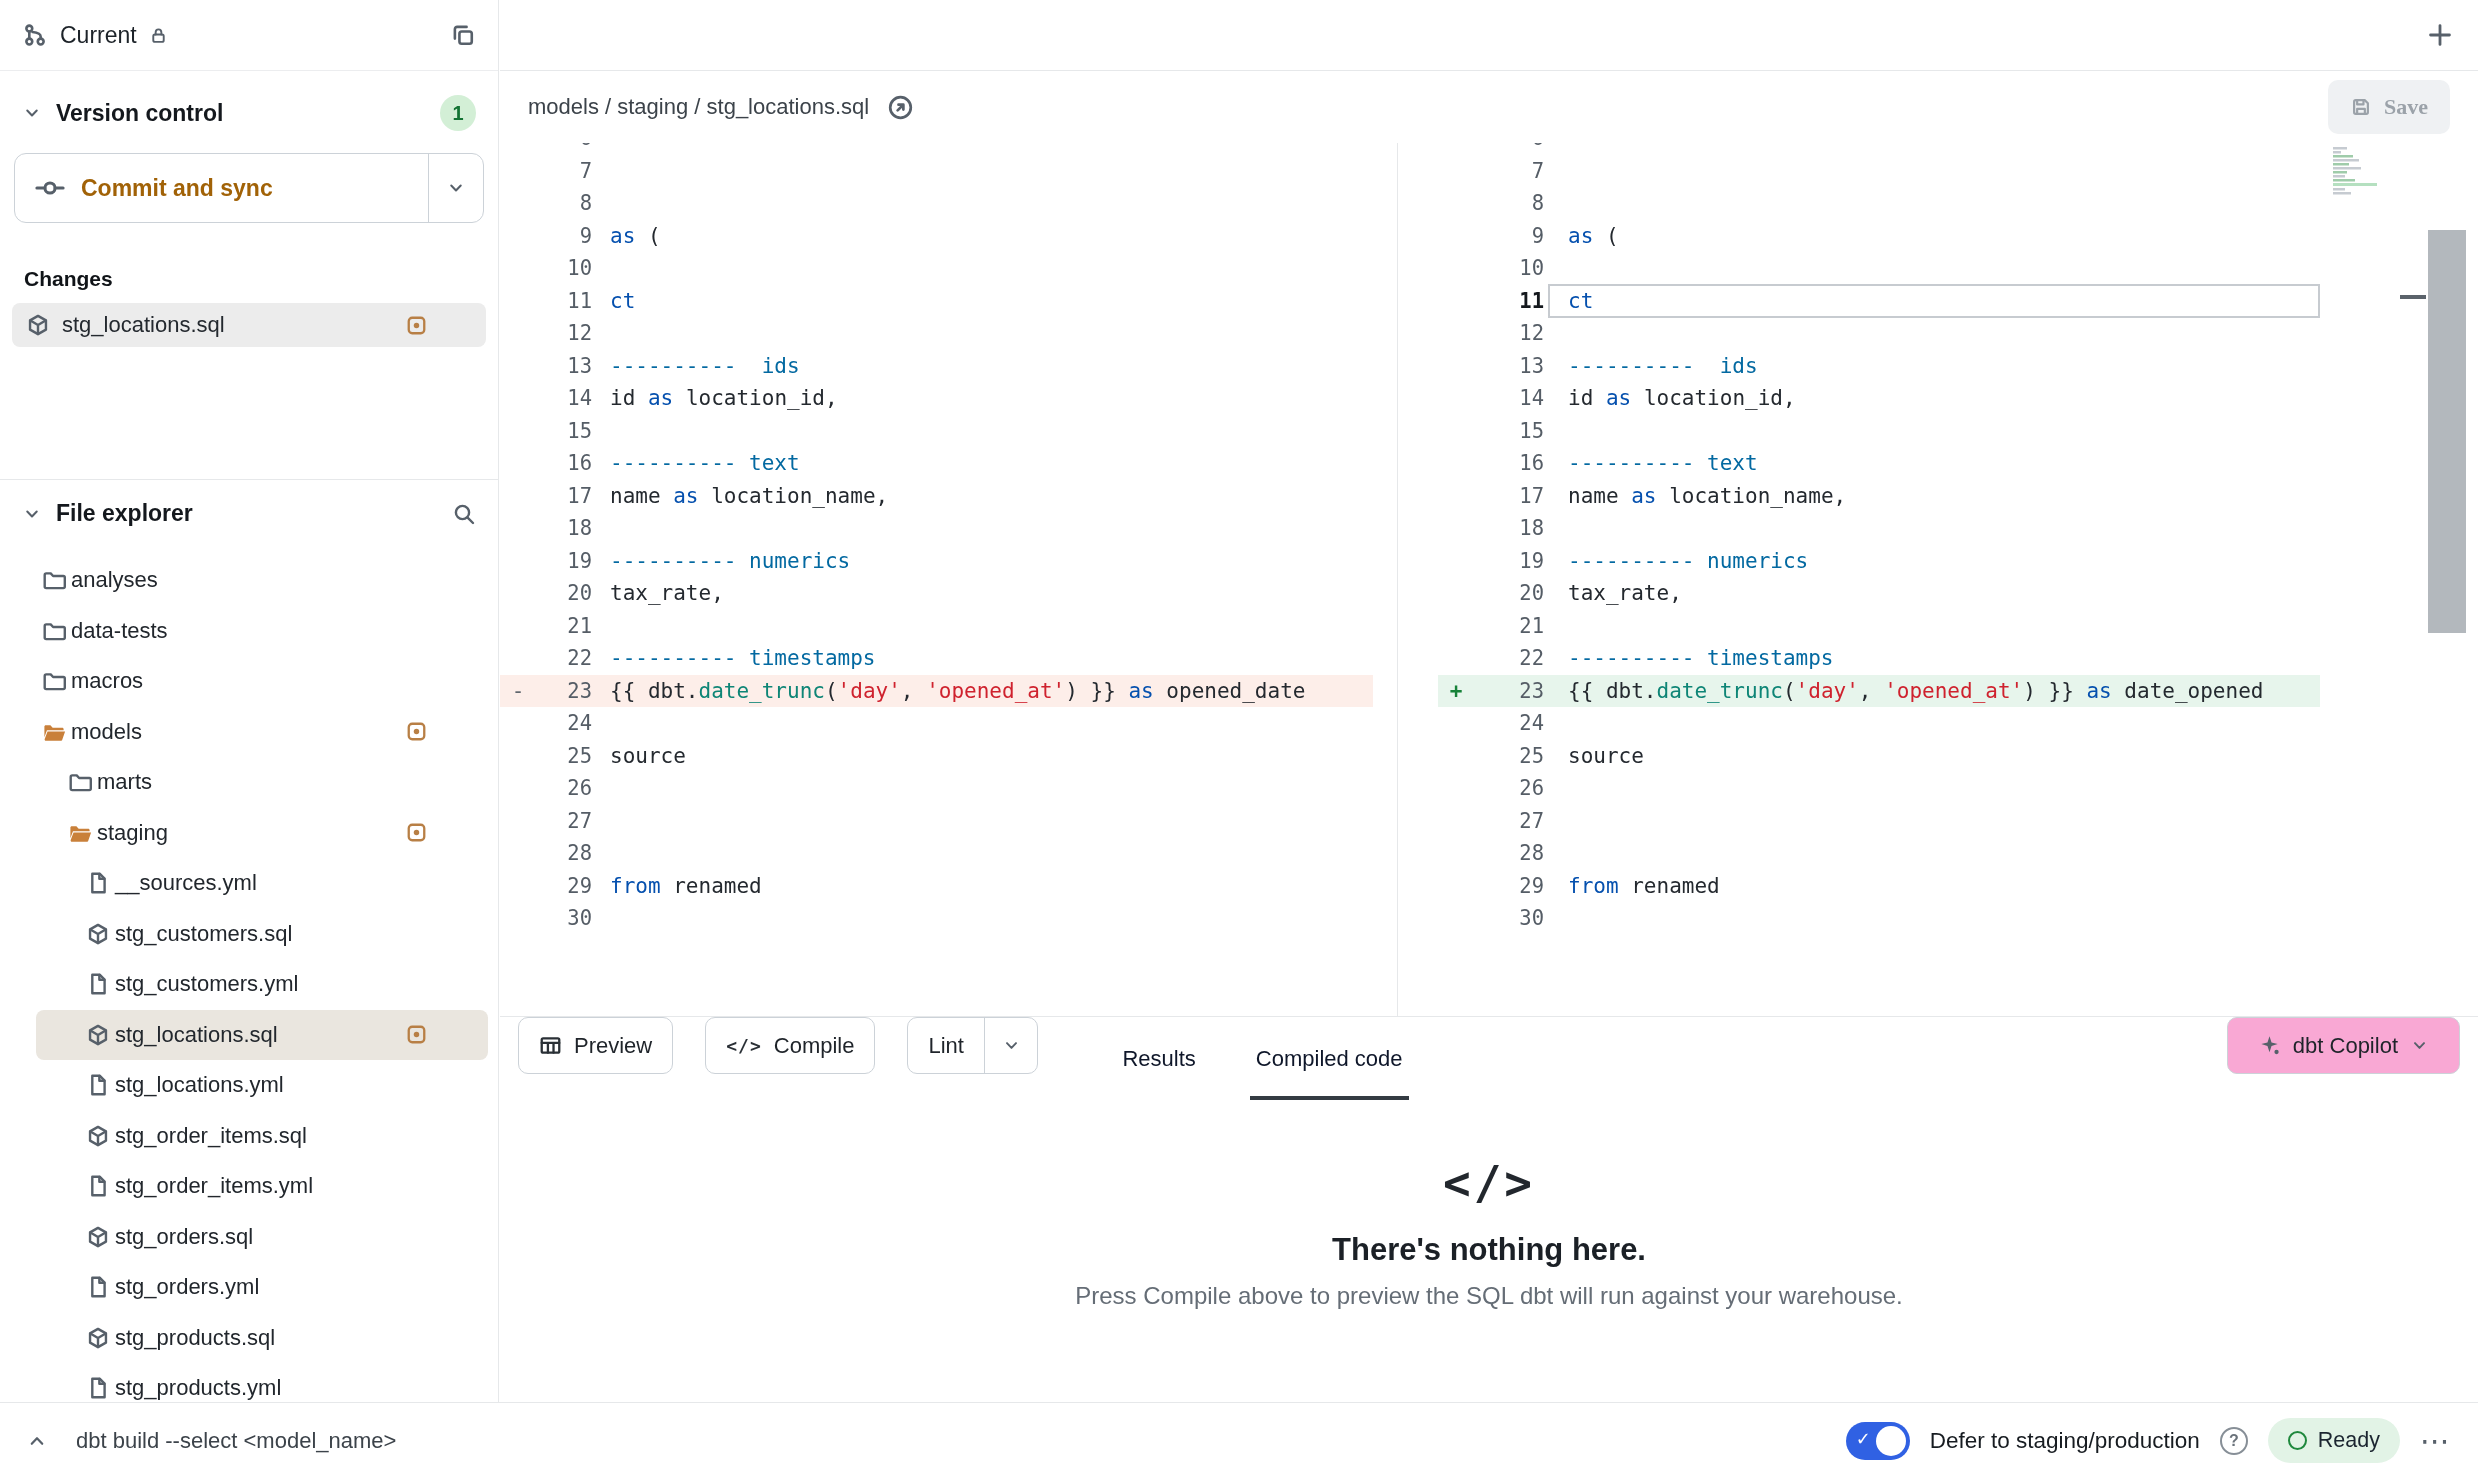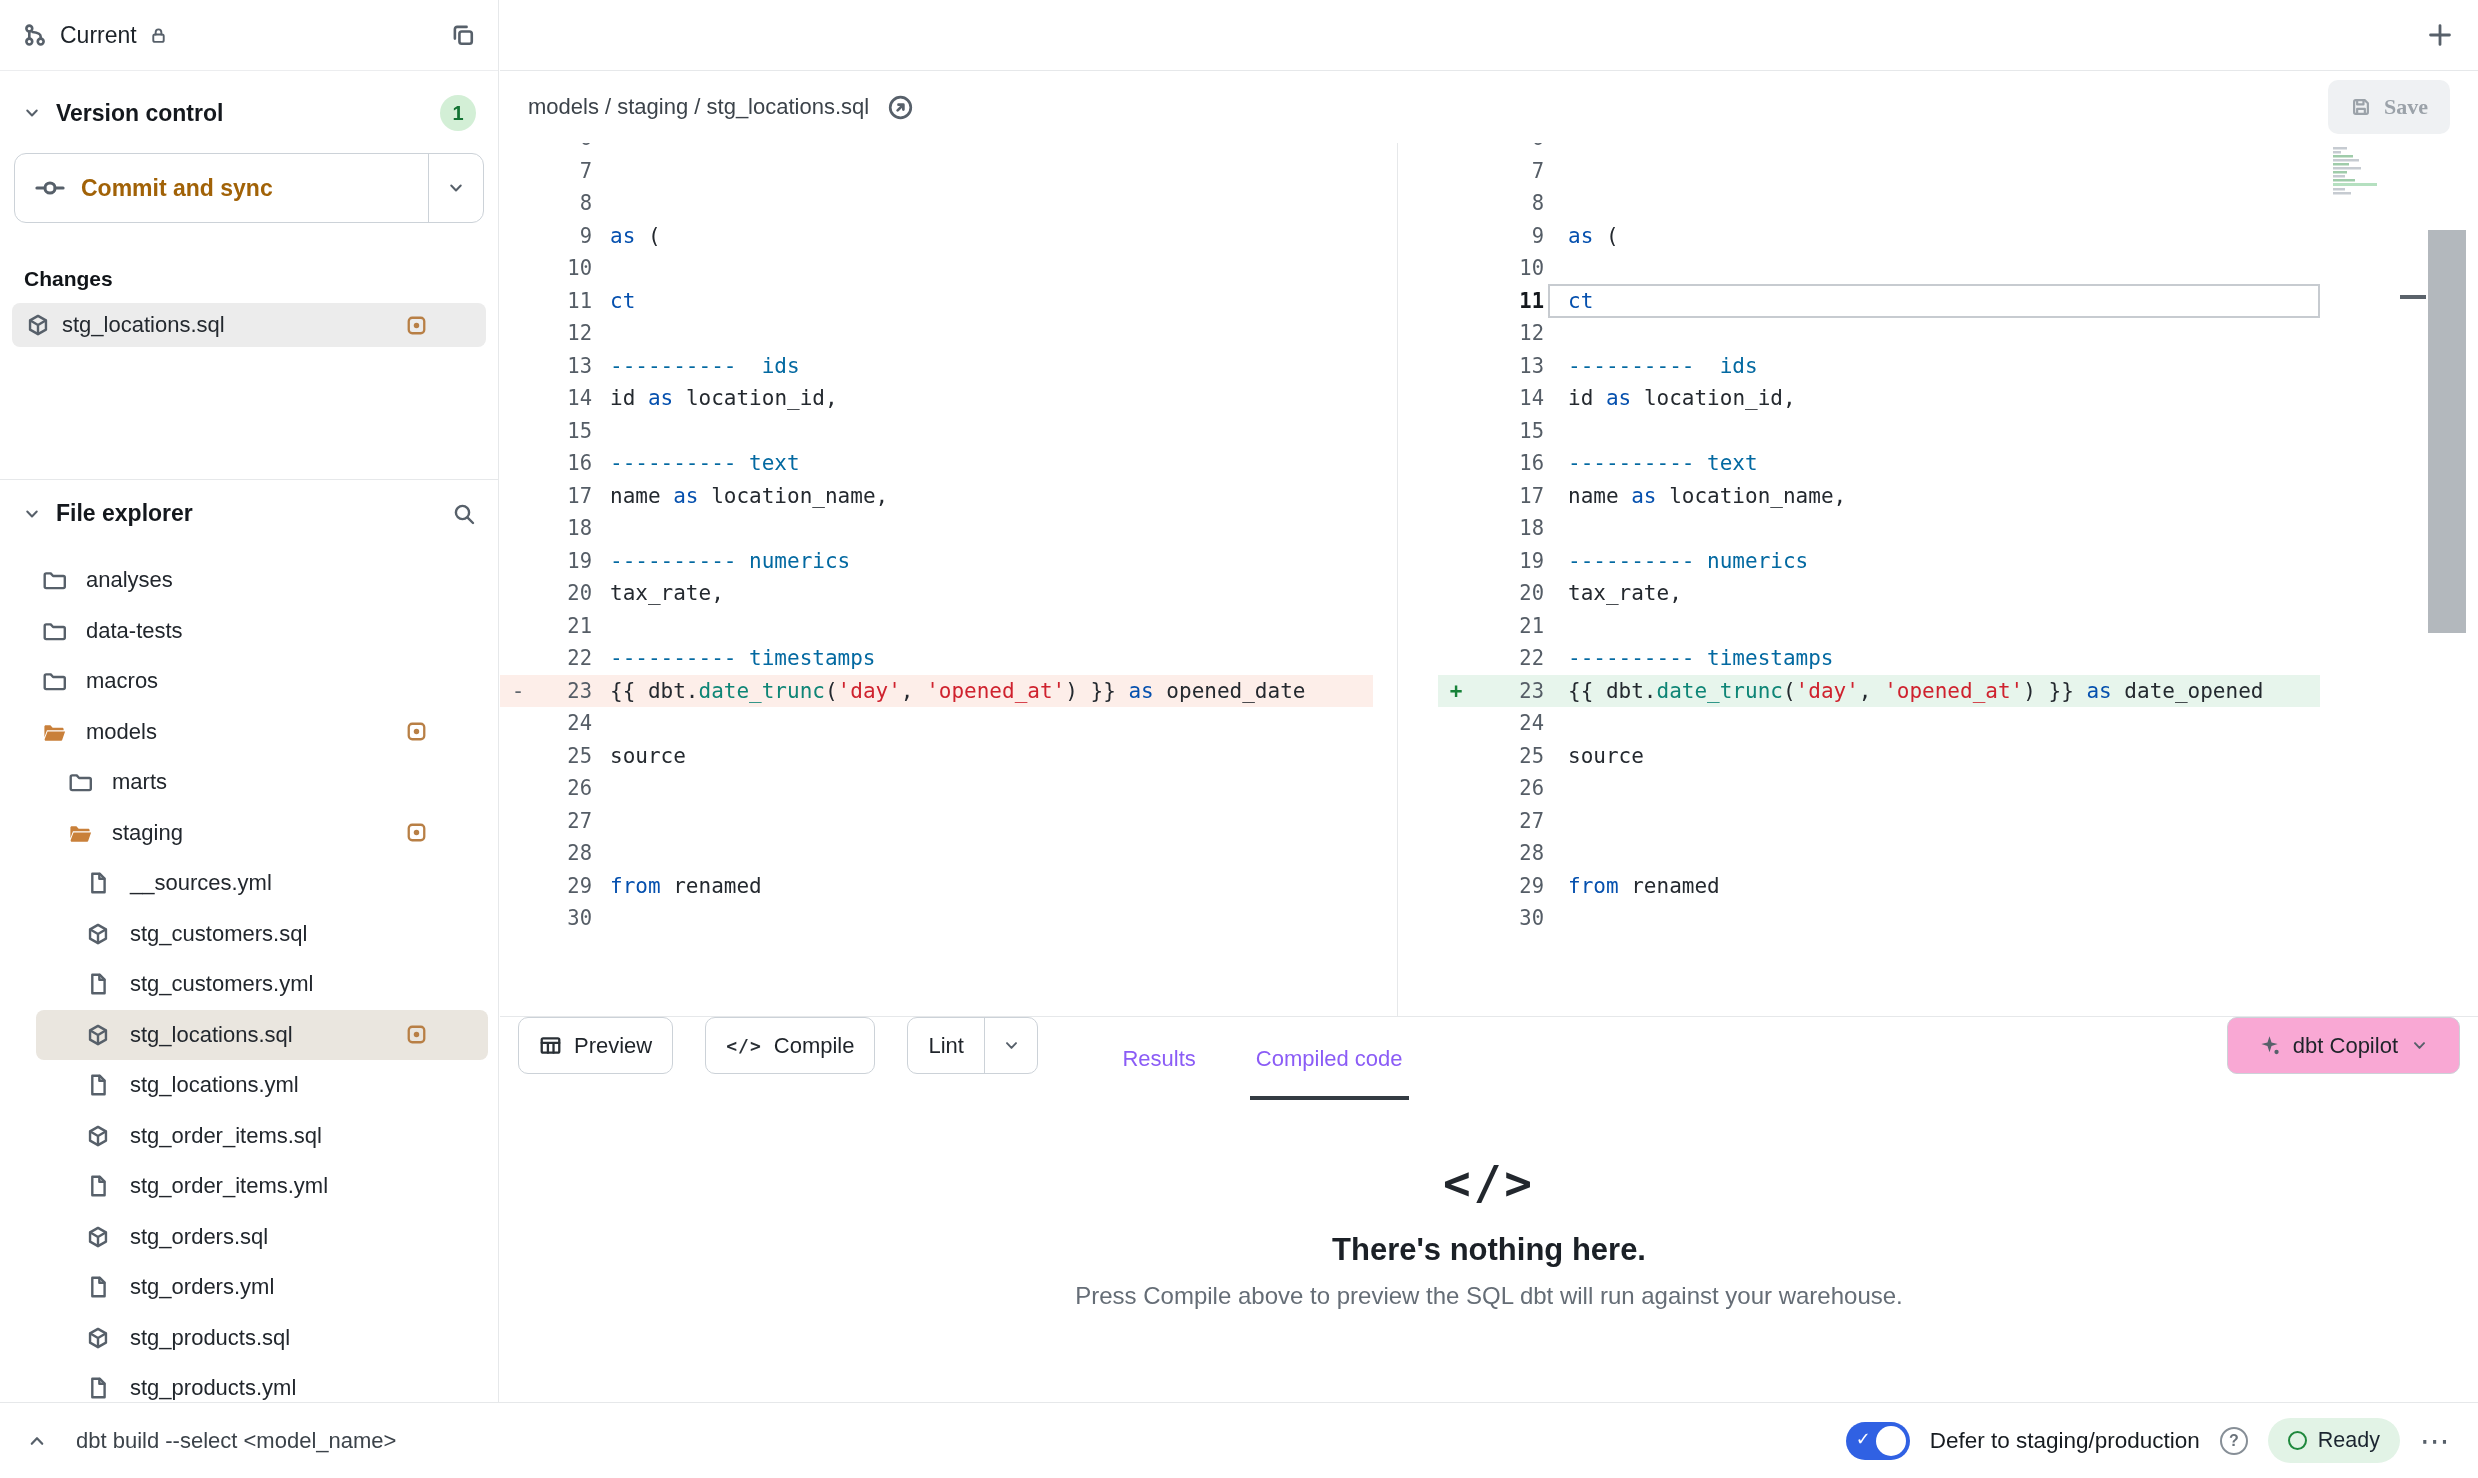--- a/index.html
+++ b/index.html
@@ -25,21 +25,21 @@
   .commit-main { flex: 1; display: flex; align-items: center; gap: 16px; padding: 0 20px; font-size: 23px; font-weight: 600; color: #a16207; }
   .commit-divider { width: 1.5px; background: #ccd2d8; }
   .commit-caret { width: 54px; display: flex; align-items: center; justify-content: center; }
   .changes-title { margin: 44px 24px 12px; font-size: 21px; font-weight: 700; color: #101418; }
   .changes-row { margin: 0 12px; height: 44px; border-radius: 8px; background: #ececec; display: flex; align-items: center; gap: 12px; padding: 0 12px 0 14px; font-size: 22px; }
   .changes-row .mod { margin-left: auto; margin-right: 46px; }
   .sb-sep { height: 1px; background: #e6e8ea; margin-top: 132px; }
   .fe-header { display: flex; align-items: center; gap: 14px; padding: 20px 22px 14px; }
   .fe-search { margin-left: auto; }
   .tree { padding-top: 14px; font-size: 22px; }
-  .tree-row { height: 50.5px; display: flex; align-items: center; gap: 20px; position: relative; color: #22272d; }
+  .tree-row { height: 50.5px; display: flex; align-items: center; gap: 5px; position: relative; color: #22272d; }
   .tree-row.lvl0 { padding-left: 42px; }
   .tree-row.lvl1 { padding-left: 68px; }
   .tree-row.lvl2 { padding-left: 86px; }
   .tree-row.selected { background: #eae6df; border-radius: 8px; margin-left: 36px; margin-right: 10px; }
   .tree-row.selected.lvl2 { padding-left: 50px; }
   .tree-row .mod { margin-left: auto; margin-right: 70px; }
   .tree-row.selected .mod { margin-right: 60px; }
   .icon.accent { color: #c9803a; }
   .icon.mod { color: #b87f45; }
 
@@ -88,21 +88,21 @@
   .bottombar { position: absolute; top: 1016px; left: 0; right: 0; height: 84px; border-top: 1px solid #e6e8ea; display: flex; padding: 0 18px; }
   .btn { height: 57px; border: 1.5px solid #ccd2d8; border-radius: 10px; background: #fff; display: flex; align-items: center; gap: 12px; padding: 0 20px; font-size: 22px; font-weight: 500; color: #1f242a; font-family: inherit; }
   .btn .icon { color: #2a3036; }
   .btn-compile, .lintgroup { margin-left: 32px; }
   .codeicon { font-family: "DejaVu Sans Mono", monospace; font-size: 18px; font-weight: bold; color: #2a3036; letter-spacing: 1px; }
   .lintgroup { height: 57px; border: 1.5px solid #ccd2d8; border-radius: 10px; display: flex; align-items: stretch; overflow: hidden; background: #fff; }
   .lint-main { display: flex; align-items: center; padding: 0 20px; font-size: 22px; font-weight: 500; color: #1f242a; }
   .lint-div { width: 1.5px; background: #ccd2d8; }
   .lint-caret { width: 52px; display: flex; align-items: center; justify-content: center; }
   .bp-tabs { display: flex; margin-left: 78px; height: 100%; gap: 48px; }
-  .bp-tab { display: flex; align-items: center; font-size: 22px; color: #8b5cf6; border-bottom: 4px solid transparent; border-top: 4px solid transparent; padding: 0 6px; }
+  .bp-tab { display: flex; align-items: center; font-size: 22px; color: #0f172a; border-bottom: 4px solid transparent; border-top: 4px solid transparent; padding: 0 6px; }
   .bp-tab.active { border-bottom-color: #343b42; font-weight: 500; }
   .copilot { margin-left: auto; height: 57px; border: 1.5px solid #ccd2d8; border-radius: 10px; background: #f9a8d4; display: flex; align-items: center; gap: 12px; padding: 0 30px; font-size: 22px; font-weight: 500; color: #1f242a; font-family: inherit; }
   .emptystate { position: absolute; top: 1100px; left: 0; right: 0; bottom: 0; display: flex; flex-direction: column; align-items: center; }
   .es-icon { margin-top: 56px; font-family: "DejaVu Sans Mono", monospace; font-size: 46px; font-weight: bold; color: #22272d; letter-spacing: 3px; }
   .es-title { margin-top: 22px; font-size: 31px; font-weight: 700; color: #1b2026; }
   .es-sub { margin-top: 14px; font-size: 24px; color: #656d76; }
 
   
   .statusbar { position: absolute; left: 0; right: 0; bottom: 0; height: 76px; border-top: 1px solid #e6e8ea; background: #fff; display: flex; align-items: center; padding: 0 26px; gap: 20px; }
   .cmdtext { font-size: 22px; color: #3c434a; margin-left: 8px; }

